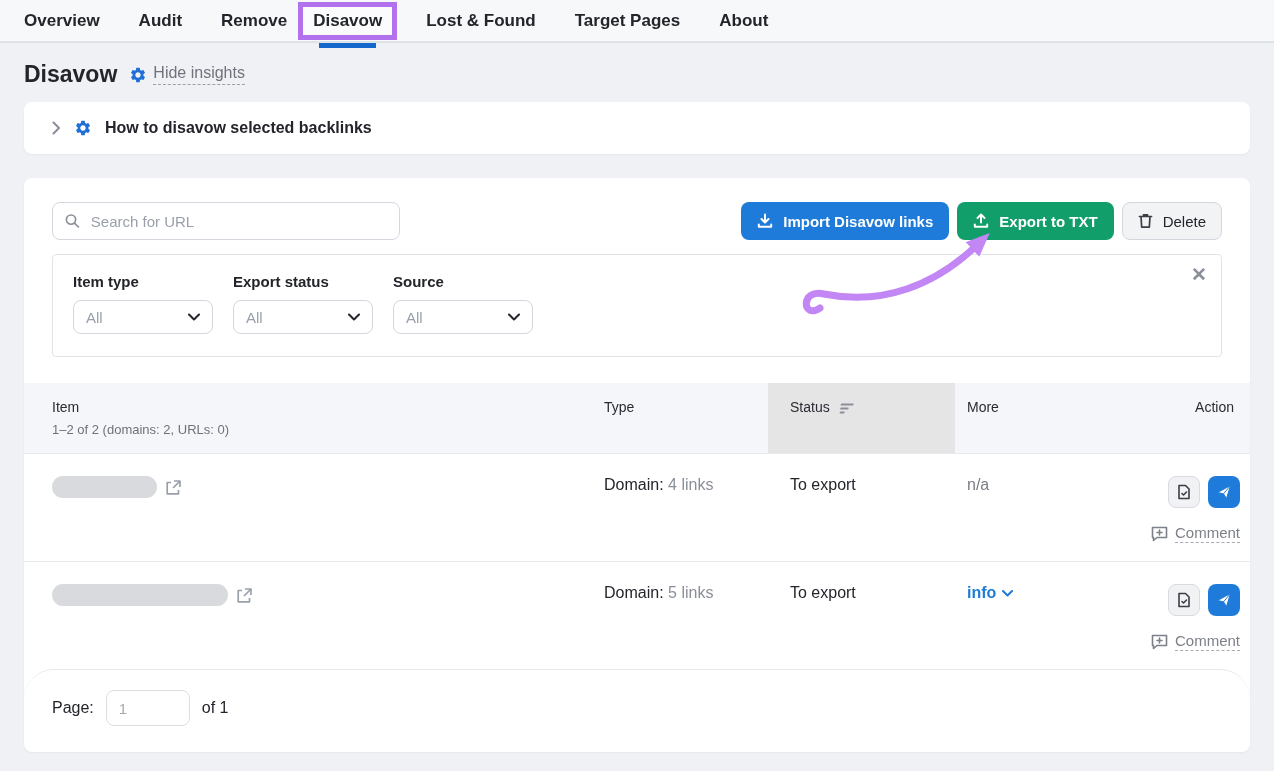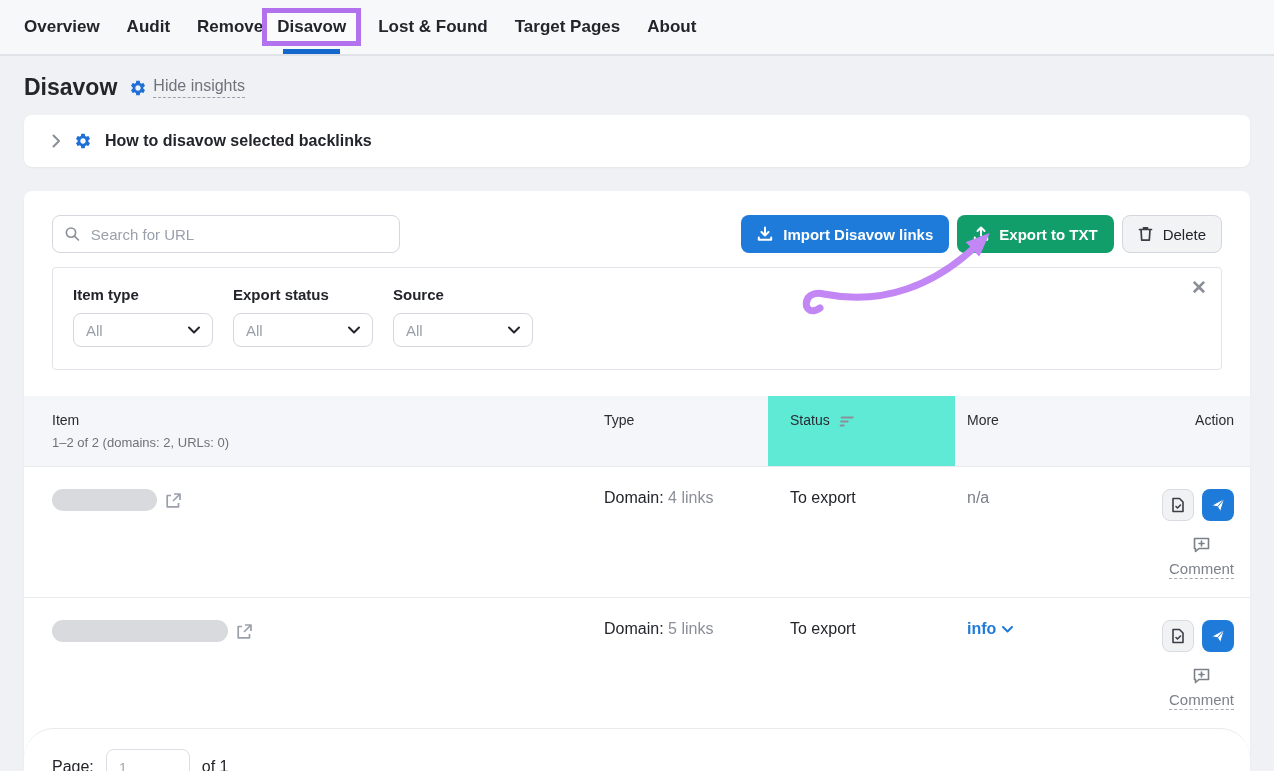--- a/index.html
+++ b/index.html
@@ -4,22 +4,22 @@
 <style>
   * { box-sizing: border-box; }
   html,body { margin:0; padding:0; }
   body {
     width:1274px; height:771px; position:relative; overflow:hidden;
     background:#eff1f4; color:#23252b;
     font-family:"Liberation Sans", sans-serif;
   }
   
   .navbar {
-    height:56px; background:#f7f8fa; border-bottom:2px solid #dfe2e7;
-    display:flex; align-items:center; padding:0 24px; gap:27px; position:relative;
+    height:43px; background:#f7f8fa; border-bottom:2px solid #dfe2e7;
+    display:flex; align-items:center; padding:0 24px; gap:39px; position:relative;
   }
   .nav-item { font-size:17px; font-weight:700; color:#23252b; white-space:nowrap; cursor:pointer; }
   .nav-item.active {
     position:relative; z-index:2; background:#fbfbfd;
     border:5px solid #b272ee; padding:4px 10px; margin:-4px -10px -4px -28px;
   }
   .tab-underline {
     position:absolute; left:16px; right:16px; bottom:-13px; height:5px;
     background:#1468cc; z-index:1;
   }
@@ -73,40 +73,40 @@
     position:absolute; top:10px; right:14px; color:#8b8f99; font-size:19px;
     font-weight:700; cursor:pointer; line-height:1;
   }
   
   .tbl { margin-top:26px; }
   .tgrid { display:grid; grid-template-columns:548px 196px 187px 196px 1fr; }
   .thead { background:#f5f6f9; min-height:70px; font-size:14px; color:#2a2c33; }
   .thead > div { padding-top:16px; }
   .th-item { padding-left:28px; }
   .th-type { padding-left:32px; }
-  .th-status { background:#5eead4; padding-left:22px; display:flex; align-items:flex-start; gap:8px; cursor:pointer; }
+  .th-status { background:#e5e5e5; padding-left:22px; display:flex; align-items:flex-start; gap:8px; cursor:pointer; }
   .th-status span { margin-top:0; }
   .th-more { padding-left:12px; }
   .th-action { text-align:right; padding-right:16px; }
   .summary { font-size:13px; color:#6e717a; margin-top:7px; font-weight:400; }
   .sort-ic { margin-top:4px; }
   .trow { border-top:1px solid #e9eaee; padding:22px 0 18px; min-height:105px; align-items:start; }
   .cell-item { padding-left:28px; display:flex; align-items:center; gap:8px; }
   .pill { height:22px; border-radius:11px; background:#d9dadd; display:inline-block; }
   .cell-type { padding-left:32px; font-size:16px; }
   .cell-type .muted { color:#8b8f99; }
   .cell-status { padding-left:22px; font-size:16px; }
   .cell-more { padding-left:12px; font-size:16px; color:#7c7f88; }
   .info-link { color:#1f7bd9; font-weight:700; display:inline-flex; align-items:center; gap:6px; cursor:pointer; }
   .cell-action { display:flex; flex-direction:column; align-items:flex-end; padding-right:16px; }
   .abtns { display:flex; gap:8px; }
   .abtn { width:32px; height:32px; border-radius:8px; display:grid; place-items:center; cursor:pointer; }
   .abtn-doc { background:#f1f2f4; border:1px solid #d9dbe1; }
   .abtn-send { background:#1f7bd9; border:none; }
-  .comment { margin-top:16px; display:flex; align-items:center; gap:7px; cursor:pointer;flex-direction:column; }
+  .comment { margin-top:16px; display:flex; align-items:center; gap:7px; cursor:pointer; }
   .comment .clbl { color:#7c8089; font-size:15px; border-bottom:1px dashed #a7aab2; padding-bottom:1px; }
   
   .pager { border-top:1px solid #e9eaee; margin-top:0; padding:20px 28px 26px; display:flex; align-items:center; gap:12px; font-size:16px;border-radius:30px; }
   .pager input {
     width:84px; height:36px; border:1px solid #dcdee3; border-radius:8px;
     padding:0 12px; color:#a7aab2; font-size:15px; font-family:inherit; outline:none;
   }
   
   .arrow-overlay { position:absolute; left:798px; top:226px; z-index:10; pointer-events:none; }
 </style>

